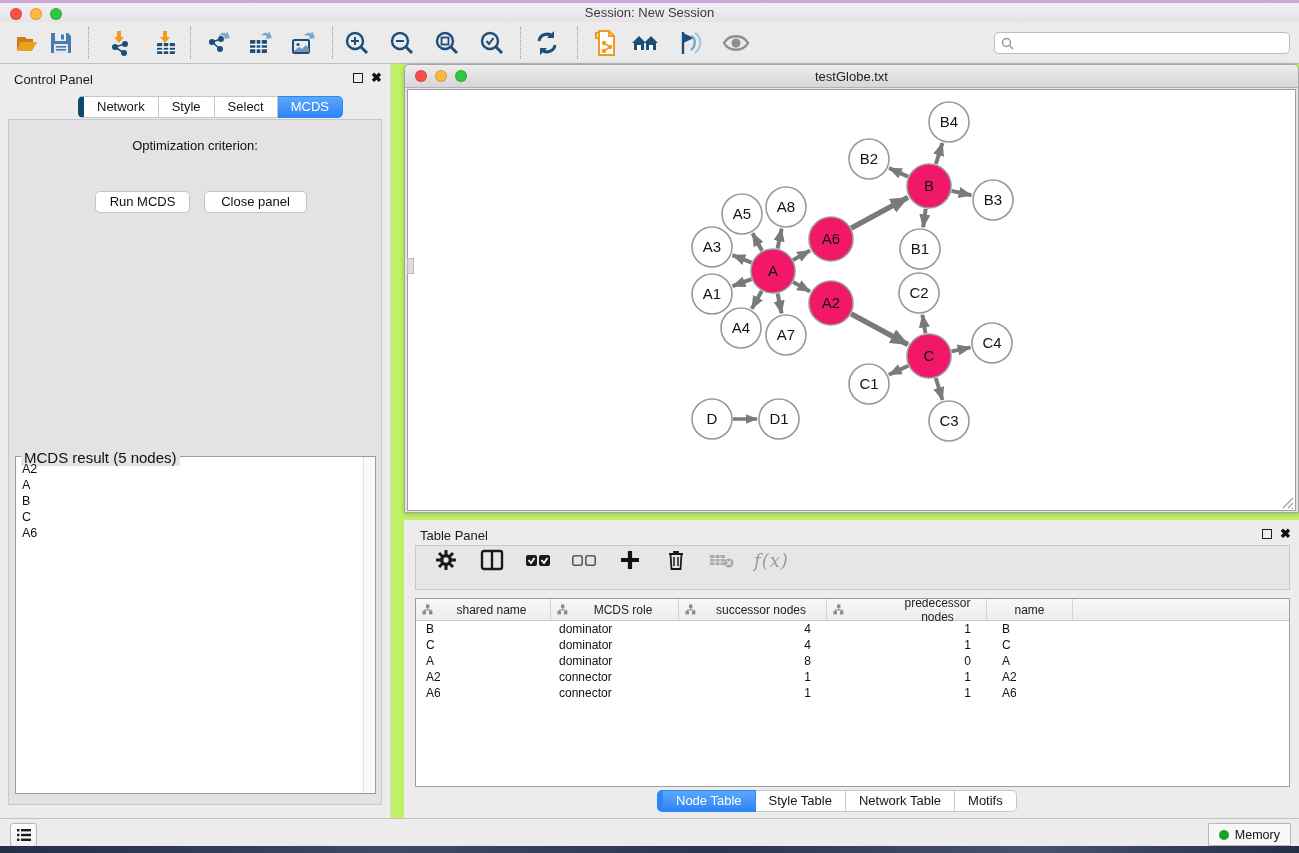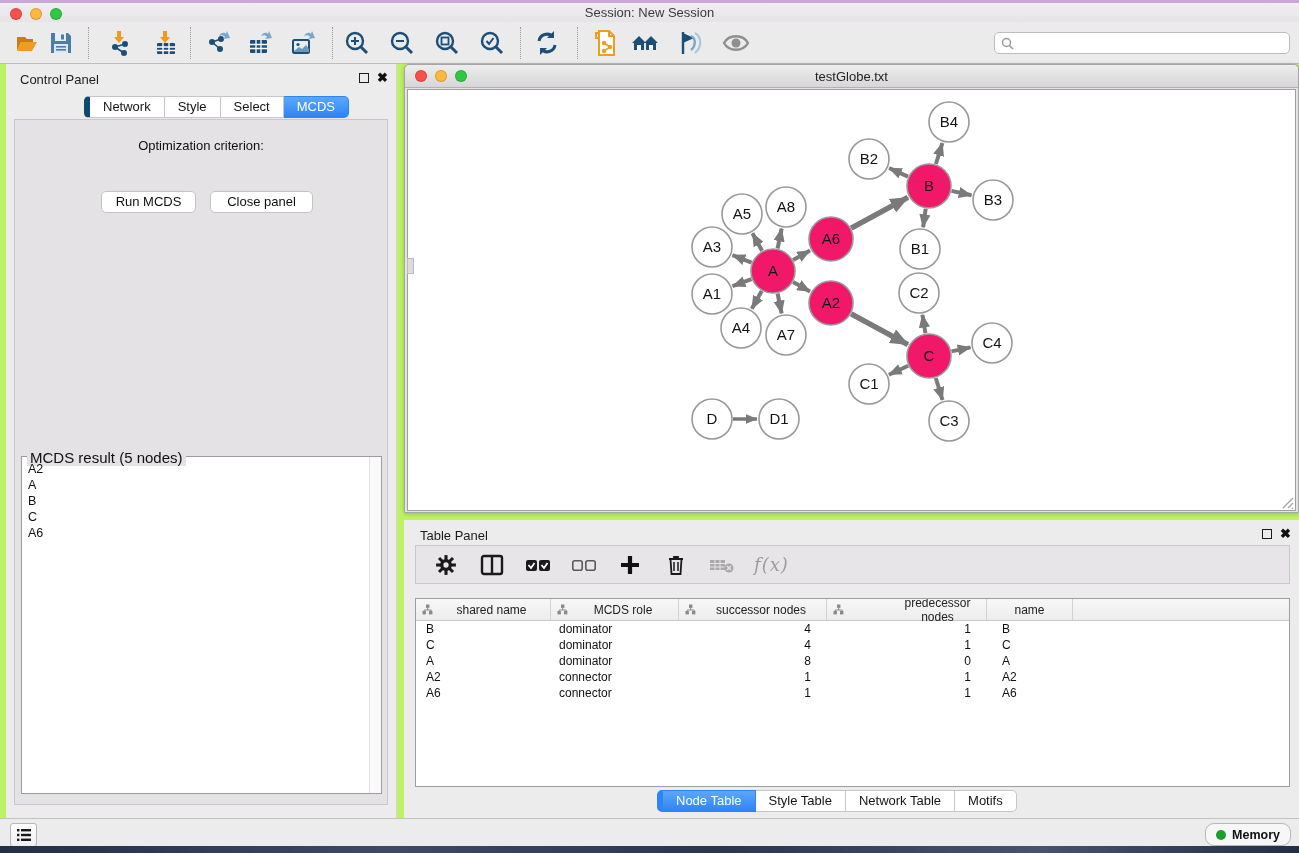--- a/index.html
+++ b/index.html
@@ -16,21 +16,21 @@
   .light.red { background:#fb4f49; } .light.yellow { background:#fdb83e; } .light.green { background:#2fc840; }
 
   .toolbar { position:absolute; left:0; top:22px; width:1299px; height:42px; background:#ebebeb; border-bottom:1px solid #bdbdbd; }
   .tb { position:absolute; top:6px; width:30px; height:30px; display:flex; align-items:center; justify-content:center; cursor:default; }
   .tb svg { display:block; }
   .tb-sep { position:absolute; top:5px; height:32px; border-left:1px dotted #9a9a9a; }
   .search-field { position:absolute; right:9px; top:10px; width:296px; height:22px; background:#fff; border:1px solid #bdbdbd; border-radius:5px; display:flex; align-items:center; padding-left:6px; }
   .search-field input { border:none; outline:none; flex:1; font-size:12px; font-family:"Liberation Sans",sans-serif; background:transparent; margin-left:4px; }
 
   
-  .control-panel { position:absolute; left:0; top:64px; width:391px; height:756px; background:#ececec; border-right:1px solid #d6d6d6;margin-left:6px; }
+  .control-panel { position:absolute; left:0; top:64px; width:391px; height:756px; background:#ececec; border-right:1px solid #d6d6d6; }
   .panel-title { position:absolute; left:14px; top:8px; font-size:13px; color:#1c1c1c; }
   .panel-btns { position:absolute; right:8px; top:9px; display:flex; gap:8px; align-items:center; }
   .float-icon { width:10px; height:10px; border:1.5px solid #1c1c1c; display:inline-block; }
   .close-icon { font-size:13px; font-weight:bold; color:#111; line-height:10px; }
 
   .seg { display:flex; position:absolute; }
   .seg-tab { height:22px; line-height:20px; padding:0 13px; background:#fff; border:1px solid #c6c6c6; border-left:none; font-size:13px; color:#151515; white-space:nowrap; }
   .seg-tab:first-child { border-left:6px solid #0c4a6e; border-radius:5px 0 0 5px; }
   .seg-tab:last-child { border-radius:0 5px 5px 0; }
   .seg-tab.active { background:linear-gradient(#5ba8f9,#2f84f6); border-color:#2f84f6; color:#fff; }
@@ -56,39 +56,39 @@
   
   .network-window { position:absolute; left:404px; top:64px; width:895px; height:449px; background:#e5e3e5; border:1px solid #a7a5a7; border-radius:5px 5px 0 0; box-shadow:0 1px 4px rgba(0,0,0,.22); }
   .nw-titlebar { position:absolute; left:0; top:0; right:0; height:23px; background:linear-gradient(#ededed,#d8d6d8); border-bottom:1px solid #b2b0b2; border-radius:5px 5px 0 0; }
   .nw-title { position:absolute; left:0; right:0; top:4px; text-align:center; font-size:13px; color:#222; }
   .nw-canvas { position:absolute; left:2px; top:24px; width:889px; height:422px; background:#fff; border:1px solid #9e9e9e; }
   .resize-grip { position:absolute; right:1px; bottom:1px; width:14px; height:14px; }
   .left-scroll-nub { position:absolute; left:-1px; top:168px; width:7px; height:16px; background:#dcdcdc; border:1px solid #bbb; }
 
   
   .table-panel { position:absolute; left:404px; top:520px; width:895px; height:298px; background:#ececec; }
-  .tp-toolbar { position:absolute; left:11px; top:25px; width:875px; height:39px; background:#e7e5e7; border:1px solid #c9c9c9; display:flex; align-items:center; gap:18px; padding-left:16px; }
+  .tp-toolbar { position:absolute; left:11px; top:25px; width:875px; height:45px; background:#e7e5e7; border:1px solid #c9c9c9; display:flex; gap:18px; padding-left:16px; }
   .tpb { width:28px; height:28px; display:flex; align-items:center; justify-content:center; }
   .fx-label { font-family:"DejaVu Serif", serif; font-style:italic; font-size:18px; color:#9c9c9c; letter-spacing:1px; }
   .tp-table { position:absolute; left:11px; top:78px; width:875px; height:189px; background:#fff; border:1px solid #9e9e9e; overflow:hidden; }
   .tp-thead { display:flex; height:22px; background:linear-gradient(#f7f7f7,#ededed); border-bottom:1px solid #c9c9c9; }
   .th-cell { display:flex; align-items:center; border-right:1px solid #d2d2d2; font-size:12px; color:#222; position:relative; }
   .th-cell .th-label { flex:1; text-align:center; }
   .th-cell svg { margin-left:6px; }
   .tp-row { display:flex; height:16px; align-items:center; }
   .td { font-size:12px; color:#111; white-space:nowrap; overflow:hidden; }
   .td.c0 { padding-left:10px; } .td.c1 { padding-left:8px; }
   .td.c2, .td.c3 { text-align:right; padding-right:16px; }
   .td.c4 { padding-left:15px; }
   .tp-tabs { left:253px; top:270px; }
 
   
   .status-bar { position:absolute; left:0; top:818px; width:1299px; height:28px; background:#ececec; border-top:1px solid #c2c2c2; }
   .list-button { position:absolute; left:10px; top:4px; width:27px; height:24px; background:linear-gradient(#fdfdfd,#f0f0f0); border:1px solid #b7b7b7; border-radius:3px; display:flex; align-items:center; justify-content:center; }
-  .memory-button { position:absolute; right:8px; top:4px; height:23px; background:#f7f7f7; border:1px solid #b7b7b7; border-radius:9px; display:flex; align-items:center; gap:6px; padding:0 10px; font-size:12.5px; color:#111;font-weight:bold; }
+  .memory-button { position:absolute; right:8px; top:4px; height:23px; background:#f7f7f7; border:1px solid #b7b7b7; border-radius:1px; display:flex; align-items:center; gap:6px; padding:0 10px; font-size:12.5px; color:#111; }
   .mem-dot { width:10px; height:10px; border-radius:50%; background:#1ba12b; }
   .desktop-strip-bottom { position:absolute; left:0; top:846px; width:1299px; height:7px; background:linear-gradient(90deg,#232e47,#3c4a68 30%,#2a3550 55%,#46536f 80%,#232e47); }
 </style>
 </head>
 <body>
 
 <div class="screen">
 
   <div class="desktop-strip-top"></div>
 

